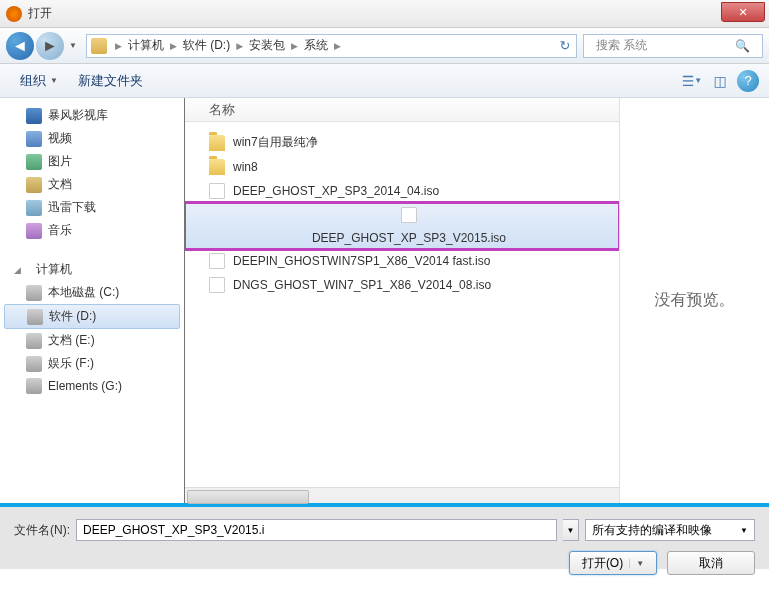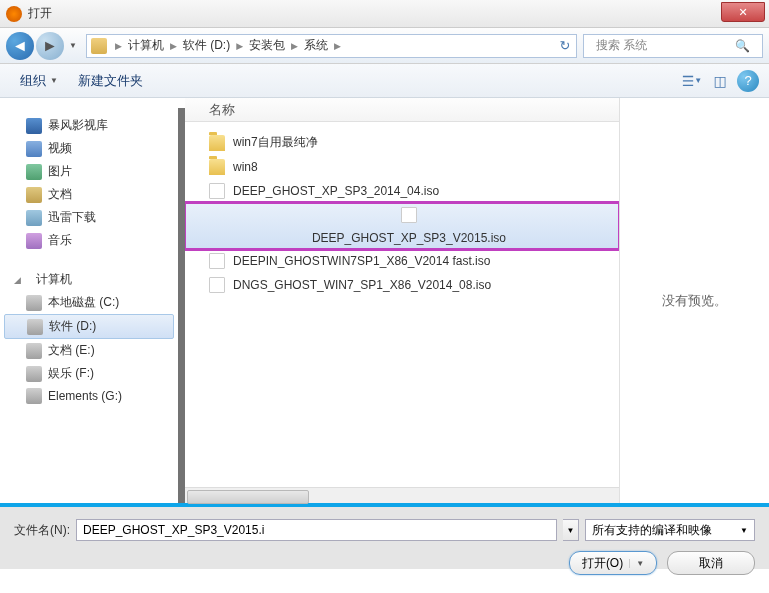--- a/index.html
+++ b/index.html
@@ -29,21 +29,21 @@
     .toolbar { height: 34px; background: linear-gradient(#f7f9fc, #eaeff5); display: flex; align-items: center; padding: 0 10px; border-bottom: 1px solid #d0d8e0; font-size: 13px; }
     .tool-item { padding: 4px 10px; color: #1a3c6e; cursor: pointer; display: flex; align-items: center; gap: 4px; }
     .tool-item .arrow { font-size: 8px; color: #555; }
     .tool-spacer { flex: 1; }
     .tool-icons { display: flex; gap: 6px; align-items: center; }
     .tool-ico { width: 22px; height: 22px; display: flex; align-items: center; justify-content: center; cursor: pointer; color: #4a7ab0; font-size: 14px; }
     .help-ico { width: 22px; height: 22px; border-radius: 50%; background: radial-gradient(circle at 30% 30%, #7ec8f0, #2a88c0); color: #fff; display: flex; align-items: center; justify-content: center; font-size: 13px; cursor: pointer; }
     
     .body-area { display: flex; height: 405px; }
     
-    .sidebar { width: 185px; border-right: 7px solid #737373; overflow-y: auto; padding: 6px 0; background: #fff; margin-top: 10px; }
+    .sidebar { width: 185px; border-right: 1px solid #737373; overflow-y: auto; padding: 6px 0; background: #fff; }
     .side-item { display: flex; align-items: center; padding: 3px 8px 3px 26px; font-size: 12px; color: #333; cursor: pointer; gap: 6px; }
     .side-item.selected { background: linear-gradient(#e8f0fa, #d0e0f5); border: 1px solid #a8c8e8; border-radius: 2px; margin: 0 4px; padding-left: 22px; }
     .side-item .ico { width: 16px; height: 16px; flex-shrink: 0; }
     .side-divider { height: 16px; }
     .side-header { display: flex; align-items: center; padding: 3px 8px 3px 14px; font-size: 12px; color: #333; gap: 6px; }
     .side-header .exp { font-size: 9px; color: #888; width: 10px; }
     .ico-video { background: linear-gradient(#5890d0, #3060a0); border-radius: 2px; }
     .ico-vid2 { background: linear-gradient(#88b0e0, #5080c0); border-radius: 2px; }
     .ico-pic { background: linear-gradient(#80c8a0, #50a070); border-radius: 2px; }
     .ico-doc { background: linear-gradient(#e0c880, #c0a050); border-radius: 2px; }
@@ -59,30 +59,30 @@
     .file-row { display: flex; align-items: center; padding: 4px 10px 4px 24px; font-size: 12px; color: #333; cursor: pointer; gap: 8px; }
     .file-row.highlighted { background: linear-gradient(#e8f0fa, #d0e0f5); }
     .file-row.boxed { outline: 3px solid #c040c0; outline-offset: -1px; flex-direction: column; }
     .fico { width: 16px; height: 16px; flex-shrink: 0; }
     .fico-folder { background: linear-gradient(#f8e090, #e8c050); border-radius: 2px 2px 0 0; position: relative; }
     .fico-folder::before { content: ""; position: absolute; top: -3px; left: 0; width: 8px; height: 3px; background: #e8c050; border-radius: 1px 1px 0 0; }
     .fico-file { background: #fff; border: 1px solid #ccc; border-radius: 1px; }
     .scroll-h { height: 16px; background: #f0f0f0; border-top: 1px solid #ddd; position: relative; }
     .scroll-h::after { content: ""; position: absolute; left: 2px; top: 2px; width: 120px; height: 12px; background: linear-gradient(#e8e8e8, #d0d0d0); border: 1px solid #b8b8b8; border-radius: 2px; }
     
-    .preview-pane { width: 150px; border-left: 1px solid #e0e0e0; display: flex; align-items: center; justify-content: center; font-size: 13px; color: #666; }
+    .preview-pane { width: 150px; border-left: 1px solid #e0e0e0; display: flex; align-items: center; justify-content: center; font-size: 16px; color: #666; }
     
     .bottom-area { border-top: 4px solid #0ea5e9; background: #e5e5e5; padding: 12px 14px; height: 66px; }
     .filename-row { display: flex; align-items: center; gap: 6px; margin-bottom: 10px; }
     .filename-label { font-size: 12px; color: #333; }
     .filename-input { flex: 1; height: 22px; border: 1px solid #aab; background: #fff; padding: 8px 6px; font-size: 12px; }
     .filename-dd { width: 16px; height: 22px; border: 1px solid #aab; border-left: none; background: linear-gradient(#f8f8f8, #e8e8e8); display: flex; align-items: center; justify-content: center; font-size: 8px; cursor: pointer; }
     .filter-select { width: 170px; height: 22px; border: 1px solid #aab; background: #fff; padding: 0 6px; font-size: 12px; display: flex; align-items: center; justify-content: space-between; cursor: pointer; }
     .btn-row { display: flex; justify-content: flex-end; gap: 10px; }
-    .btn { width: 88px; height: 24px; background: linear-gradient(#fdfdfd, #e8e8e8); border: 1px solid #a8a8a8; border-radius: 11px; font-size: 12px; display: flex; align-items: center; justify-content: center; cursor: pointer; }
+    .btn { width: 88px; height: 24px; background: linear-gradient(#fdfdfd, #e8e8e8); border: 1px solid #a8a8a8; border-radius: 3px; font-size: 12px; display: flex; align-items: center; justify-content: center; cursor: pointer; }
     .btn.primary { border: 1px solid #5a98d0; box-shadow: 0 0 2px #88b8e0; display: flex; gap: 4px; }
     .btn .arrow { font-size: 8px; color: #555; border-left: 1px solid #ccc; padding-left: 6px; margin-left: 2px; }
   </style>
 </head>
 <body>
 
 <div class="titlebar">
   <div class="icon"></div>
   <div class="title">打开</div>
   <div class="close-btn"></div>

